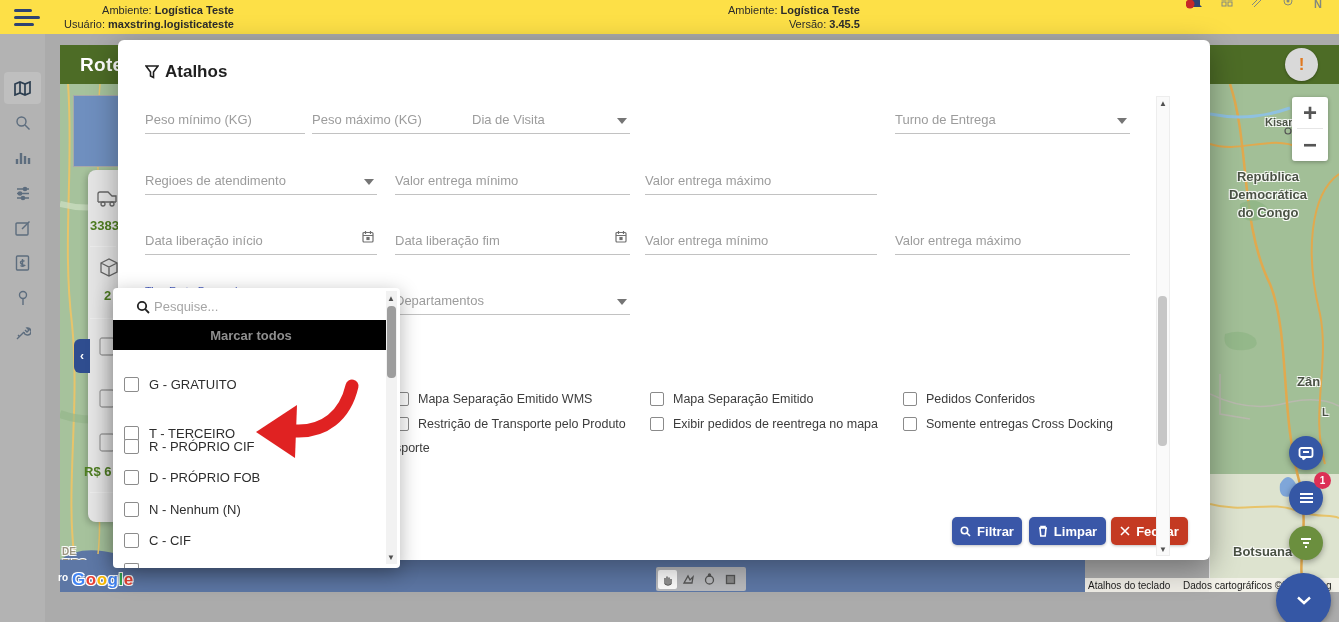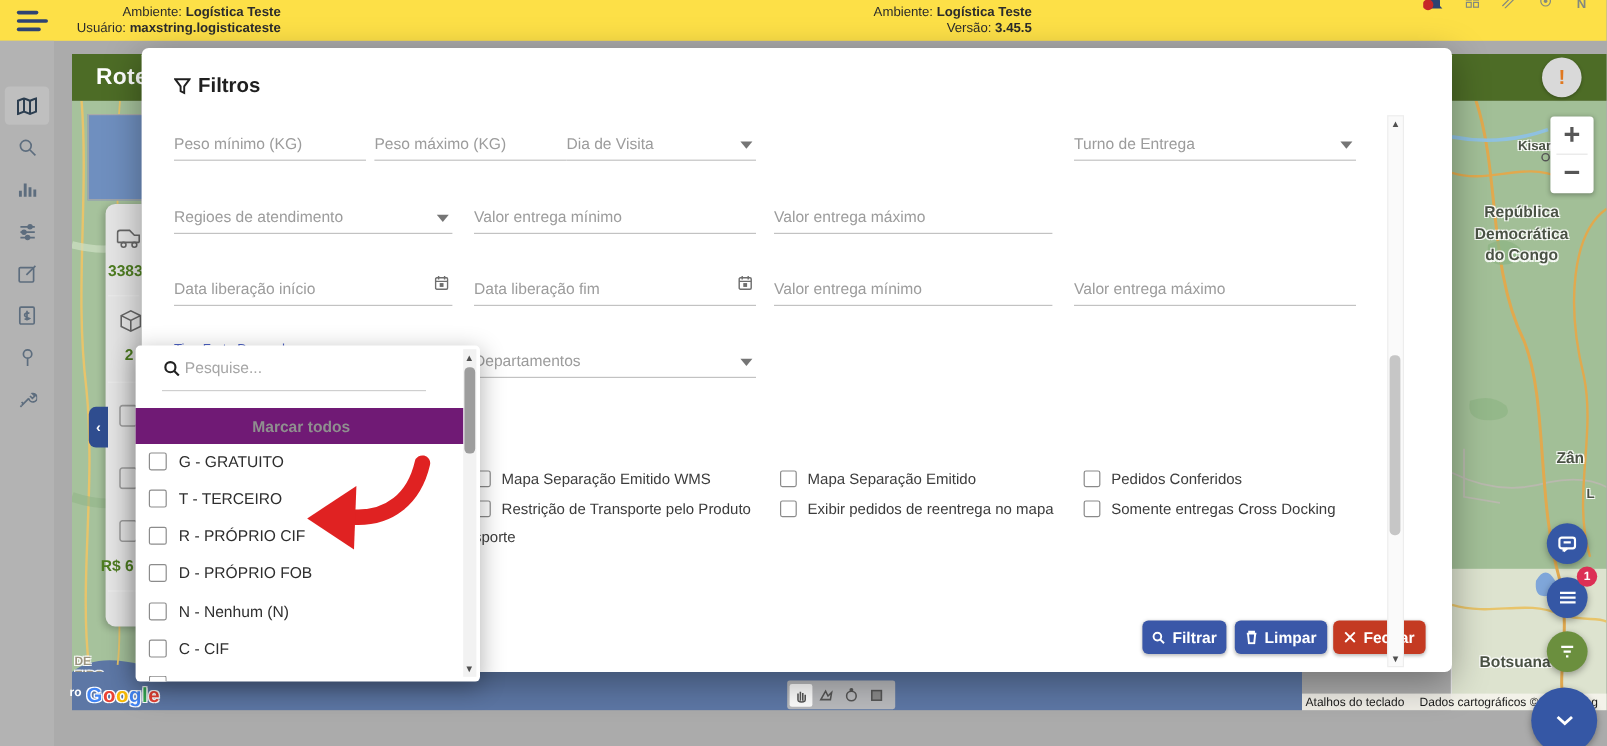--- a/index.html
+++ b/index.html
@@ -68,21 +68,21 @@
   
   .mscroll{position:absolute;left:1038px;top:56px;width:12px;height:458px;background:#fafafa;border:1px solid #ededed;}
   .sarrow{position:absolute;left:0;width:12px;height:12px;display:flex;align-items:center;justify-content:center;font-size:8px;color:#505050;}
   .sthumb{position:absolute;left:1px;width:9px;background:#c6c6c6;border-radius:4px;}
   
   .dropdown{left:113px;top:288px;width:287px;height:280px;background:#fff;border-radius:4px;z-index:40;box-shadow:0 5px 20px rgba(0,0,0,.3);overflow:hidden;}
   .dd-search{position:absolute;left:152px;top:298px;width:195px;border:none;outline:none;background:transparent;font-size:13px;color:#333;
              font-family:"Liberation Sans",sans-serif;z-index:41;}
   .dd-search::placeholder{color:#a6a6a6;}
   .dd-underline{position:absolute;left:135px;top:325px;width:220px;height:1px;background:#cfcfcf;z-index:41;}
-  .dd-selectall{position:absolute;left:113px;top:340px;width:276px;height:30px;background:#701a75;z-index:41;
+  .dd-selectall{position:absolute;left:113px;top:320px;width:276px;height:30px;background:#000000;z-index:41;
                 display:flex;align-items:center;justify-content:center;font-size:13px;font-weight:bold;color:#8f8f8f;cursor:pointer;}
   .option{position:absolute;left:124px;display:flex;align-items:flex-start;gap:10px;z-index:41;cursor:pointer;}
   .option .obox{width:13px;height:13px;border:1.5px solid #8c8c8c;border-radius:2px;background:#fff;}
   .olabel{font-size:13px;color:#2e2e2e;white-space:nowrap;}
   .dscroll{position:absolute;left:386px;top:291px;width:11px;height:273px;background:#f2f2f2;z-index:42;}
   
   .fab{position:absolute;border-radius:50%;display:flex;align-items:center;justify-content:center;z-index:60;box-shadow:0 2px 6px rgba(0,0,0,.35);cursor:pointer;}
   .fab svg{stroke:#fff;fill:none;stroke-width:1.8;}
   .badge{position:absolute;left:1314px;top:472px;width:17px;height:17px;border-radius:50%;background:#dc2f55;z-index:61;
          display:flex;align-items:center;justify-content:center;color:#fff;font-size:10px;font-weight:bold;}
@@ -317,21 +317,21 @@
     <span class="abs statnum" style="left:-4px;top:294px;">R$ 6</span>
     <span class="sdiv" style="top:322px;"></span>
   </div>
   <div class="abs collapse-btn">‹</div>
 
   <div class="abs modal">
     <div class="abs m-title">
       <svg width="14" height="14" style="stroke:#1f1f1f;fill:none;stroke-width:1.6;">
           <path d="M1 1 H13 L8.5 7 V12.5 L5.5 11 V7 Z"></path>
         </svg>
-      <span>Filtros</span>
+      <span>Atalhos</span>
     </div>
 
     <div class="field" style="left:27px;top:65px;width:160px;">
       <span class="flabel">Peso mínimo (KG)</span>
     </div>
     <div class="field" style="left:194px;top:65px;width:160px;">
       <span class="flabel">Peso máximo (KG)</span>
     </div>
     <div class="field" style="left:354px;top:65px;width:158px;">
       <span class="flabel">Dia de Visita</span>
@@ -449,21 +449,21 @@
       </svg>
   </span>
   <input class="dd-search" placeholder="Pesquise..." style="">
   <div class="dd-underline"></div>
   <div class="dd-selectall">Marcar todos</div>
 
   <label class="option" style="top:377px;">
     <span class="obox"></span>
     <span class="olabel">G - GRATUITO</span>
   </label>
-  <label class="option" style="top:408px;">
+  <label class="option" style="top:426px;">
     <span class="obox"></span>
     <span class="olabel">T - TERCEIRO</span>
   </label>
   <label class="option" style="top:439px;">
     <span class="obox"></span>
     <span class="olabel">R - PRÓPRIO CIF</span>
   </label>
   <label class="option" style="top:470px;">
     <span class="obox"></span>
     <span class="olabel">D - PRÓPRIO FOB</span>

